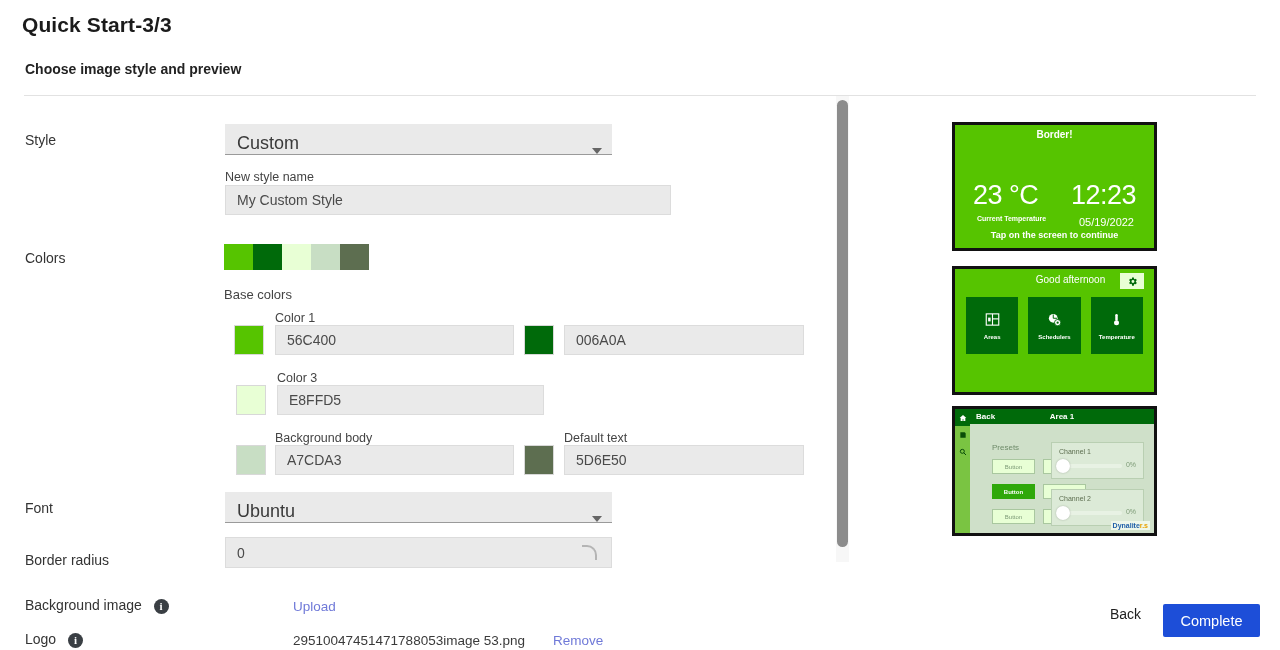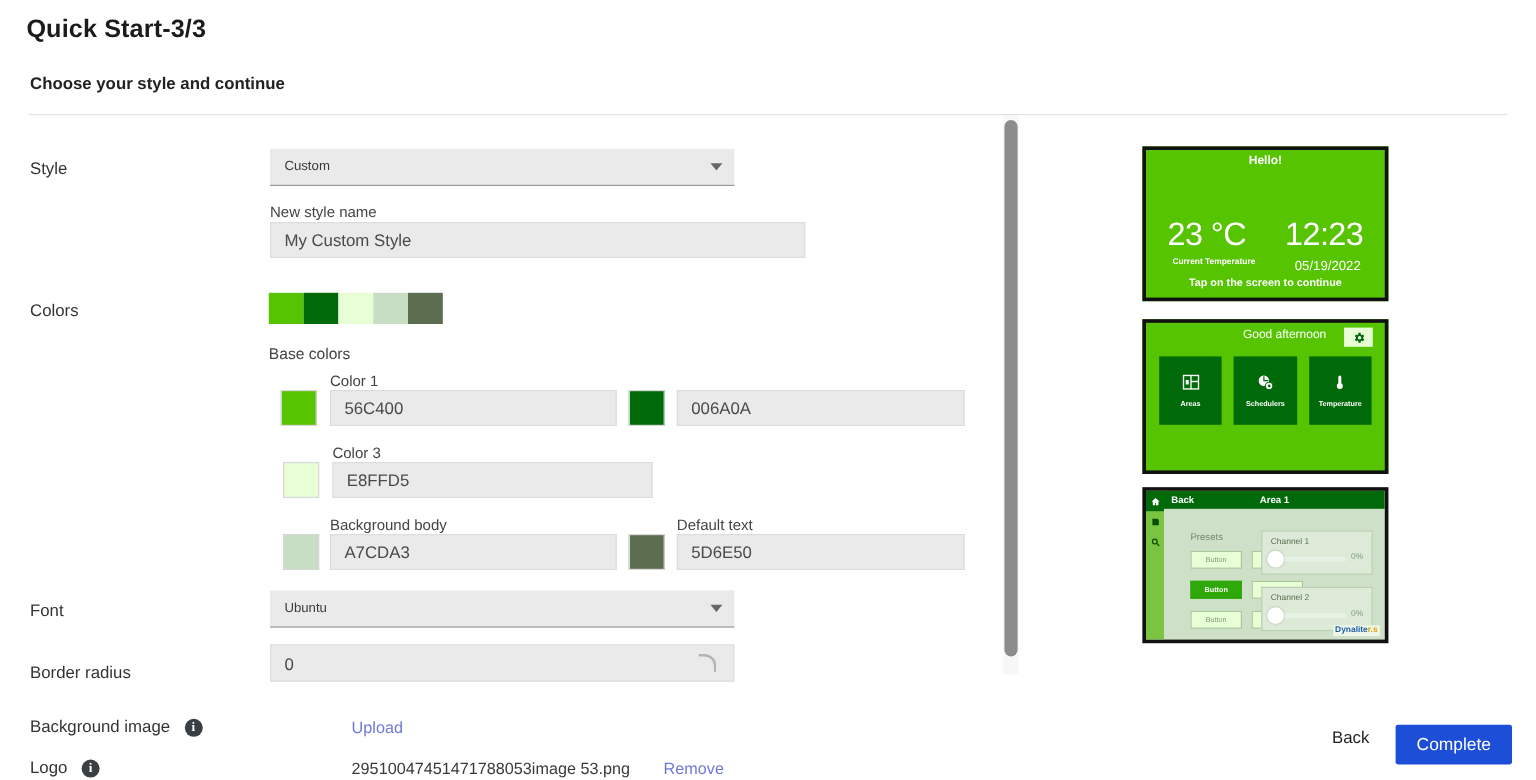--- a/index.html
+++ b/index.html
@@ -43,23 +43,23 @@
   .field-label {
     position:absolute; font-size:12.5px; color:#444;
   }
 
   .select-field {
     position:absolute;
     background:#eaeaea;
     border:none;
     border-bottom:1px solid #9a9a9a;
     height:31px;
-    display:flex; align-items:center;
+    display:flex; align-items:flex-end;
     padding:0 10px 0 12px;
-    font-size:11px; color:#3a3a3a;
+    font-size:18px; color:#3a3a3a;
   }
   .select-field .sel-val { flex:1; }
   .caret {
     width:0;height:0;
     border-left:5px solid transparent;
     border-right:5px solid transparent;
     border-top:6px solid #666;
   }
 
   .text-field {
@@ -225,21 +225,21 @@
     display:flex; align-items:center; justify-content:center;
     border-radius:2px; cursor:pointer;
   }
 </style>
 </head>
 <body>
 
 <div class="corner-arc"></div>
 
 <div class="page-title">Quick Start-3/3</div>
-<div class="subtitle">Choose your style and continue</div>
+<div class="subtitle">Choose image style and preview</div>
 <div class="header-rule"></div>
 
 <div class="form-area">
 
   <div class="row-label" style="left:25px; top:32px;">Style</div>
   <div class="select-field" style="left:225px; top:24px; width:387px;">
     <span class="sel-val">Custom</span>
     <span class="caret"></span>
   </div>
 
@@ -312,21 +312,21 @@
   <span class="info-icon" style="margin-left:8px;">i</span>
 </div>
 <div class="filename" style="left:293px; top:633px;">29510047451471788053image 53.png</div>
 <div class="link" style="left:553px; top:633px;">Remove</div>
 
 <div class="scroll-track">
   <div class="scroll-thumb" style="left:1px; top:4px;"></div>
 </div>
 
 <div class="preview" id="pv1">
-  <div class="pv1-hello">Hello!</div>
+  <div class="pv1-hello">Border!</div>
   <div class="pv1-temp">23 °C</div>
   <div class="pv1-temp-label">Current Temperature</div>
   <div class="pv1-time">12:23</div>
   <div class="pv1-date">05/19/2022</div>
   <div class="pv1-foot">Tap on the screen to continue</div>
 </div>
 
 <div class="preview" id="pv2">
   <div class="pv2-greet">Good afternoon</div>
   <div class="pv2-gear">

